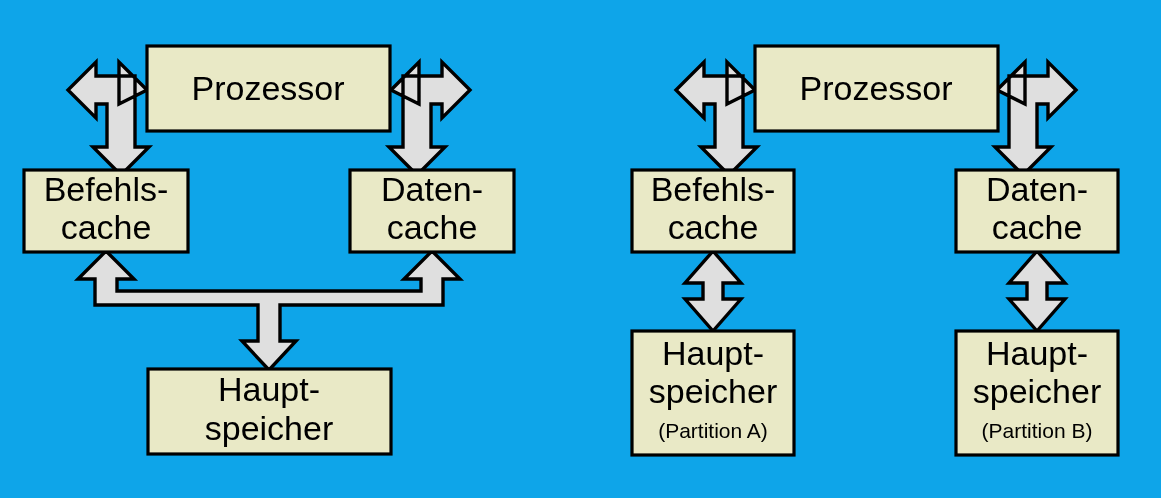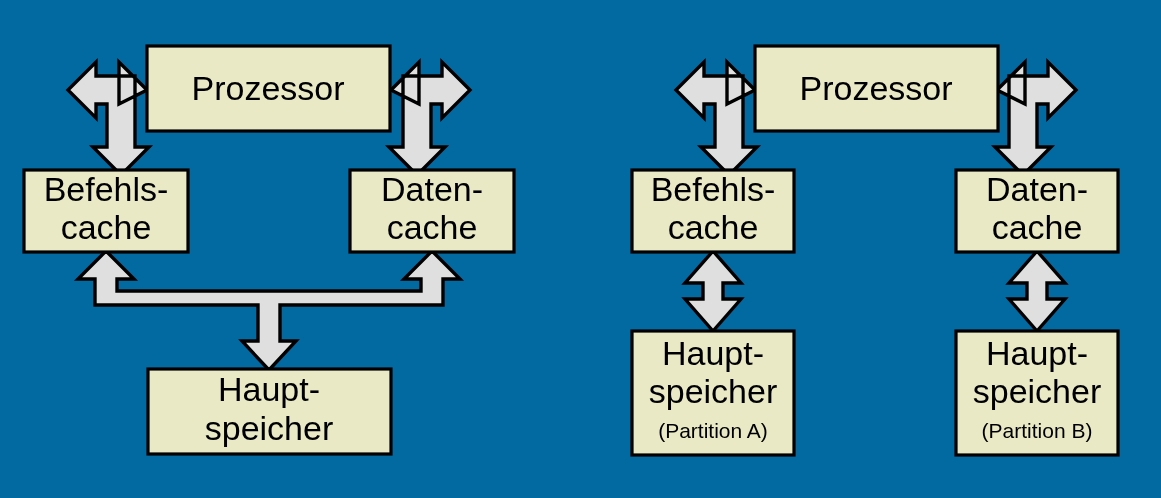--- a/index.html
+++ b/index.html
@@ -7,21 +7,21 @@
     padding: 0;
     background: #ffffff;
   }
   body {
     font-family: "Liberation Sans", sans-serif;
   }
   #canvas {
     position: relative;
     width: 1161px;
     height: 498px;
-    background: #0369a1;
+    background: #0ea5e9;
     overflow: hidden;
   }
   #canvas svg {
     position: absolute;
     left: 0;
     top: 0;
   }
   .box-rect {
     fill: #e9e9c6;
     stroke: #000000;

